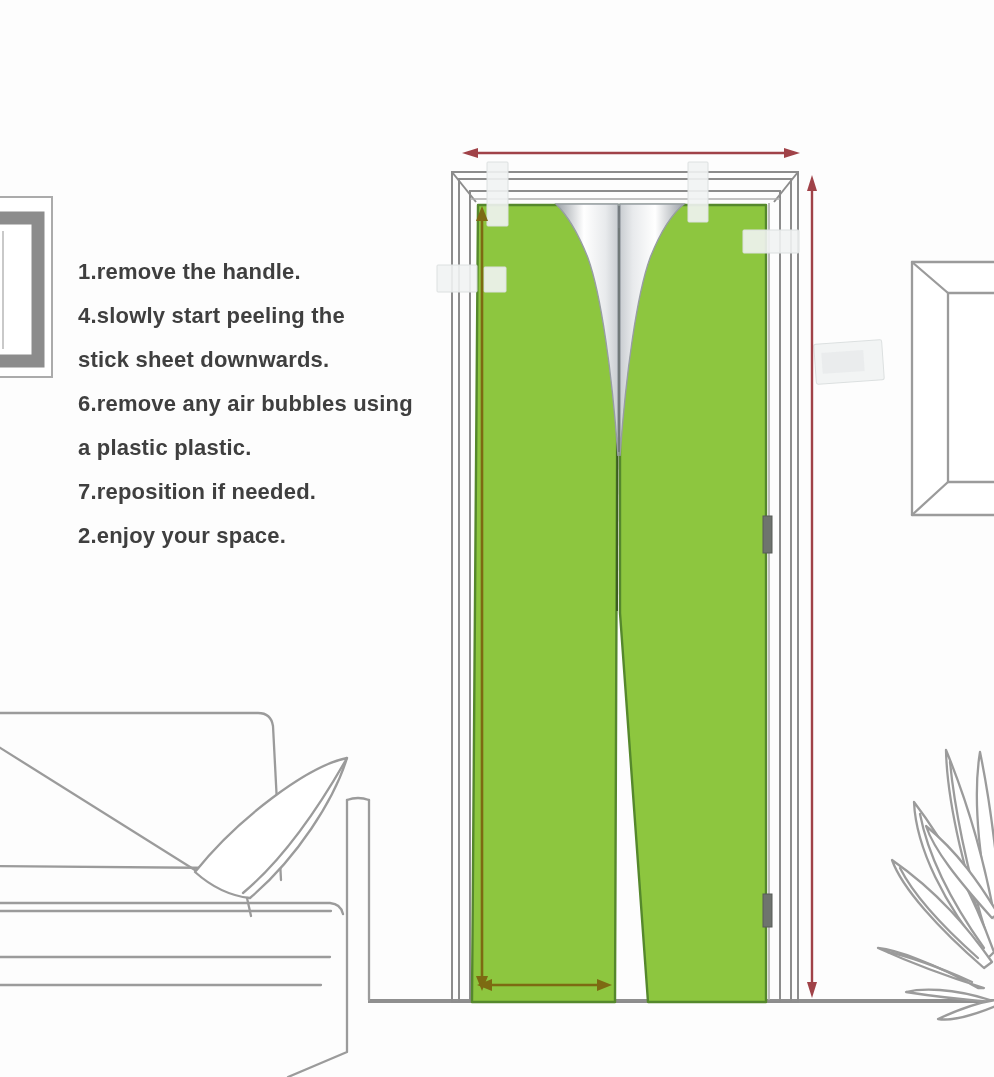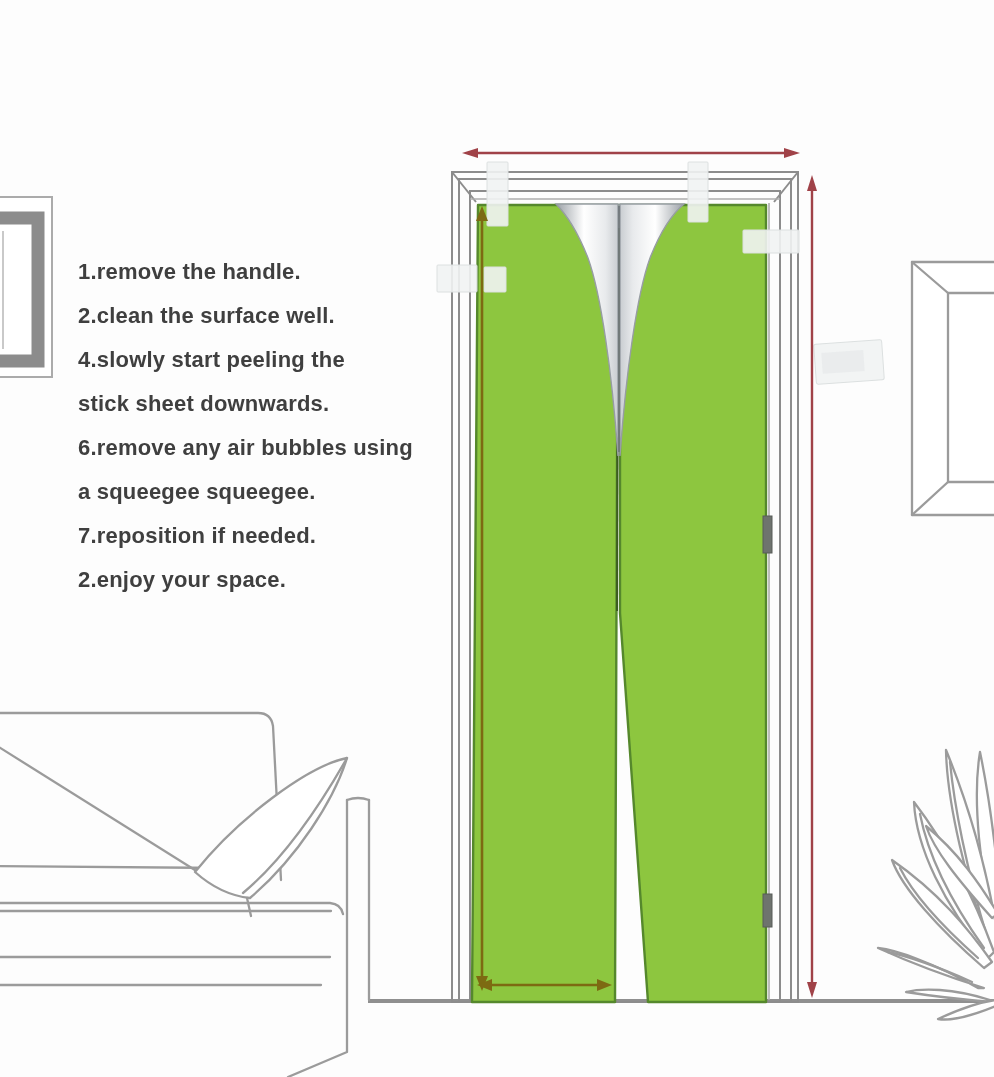--- a/index.html
+++ b/index.html
@@ -151,22 +151,21 @@
       <polygon class="red-head" points="462,153 478,148 478,158"></polygon>
       <polygon class="red-head" points="800,153 784,148 784,158"></polygon>
       <line x1="812" y1="184" x2="812" y2="989" class="red-line"></line>
       <polygon class="red-head" points="812,175 807,191 817,191"></polygon>
       <polygon class="red-head" points="812,998 807,982 817,982"></polygon>
     </g>
   </svg>
 
   <div class="instructions">
     <span>1.remove the handle.</span>
-    <span>2.clean the surface well.</span>
     <span>4.slowly start peeling the</span>
     <span>stick sheet downwards.</span>
     <span>6.remove any air bubbles using</span>
-    <span>a squeegee squeegee.</span>
+    <span>a plastic plastic.</span>
     <span>7.reposition if needed.</span>
     <span>2.enjoy your space.</span>
   </div>
 
 </div>
 
 </body></html>

